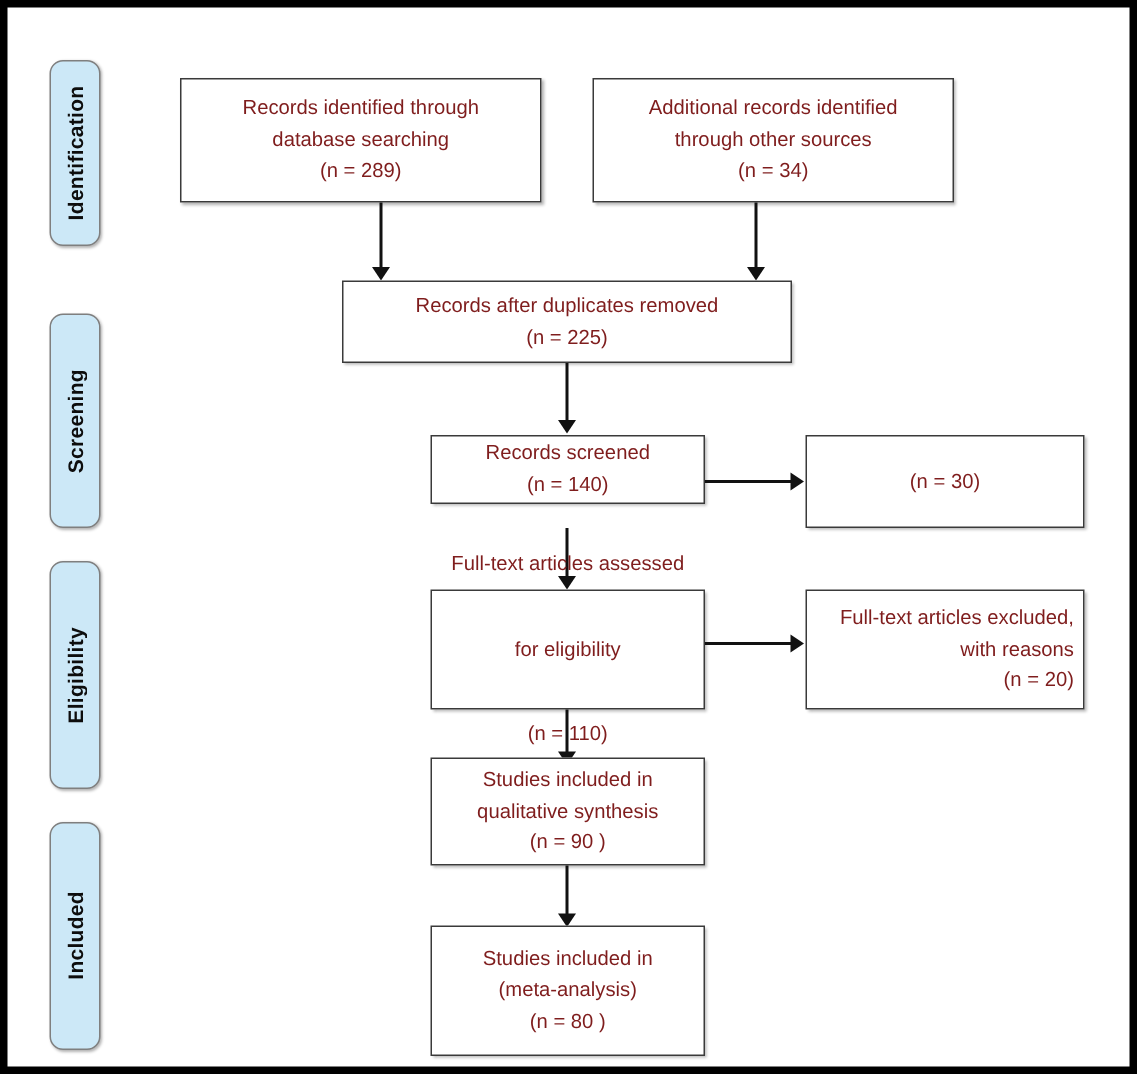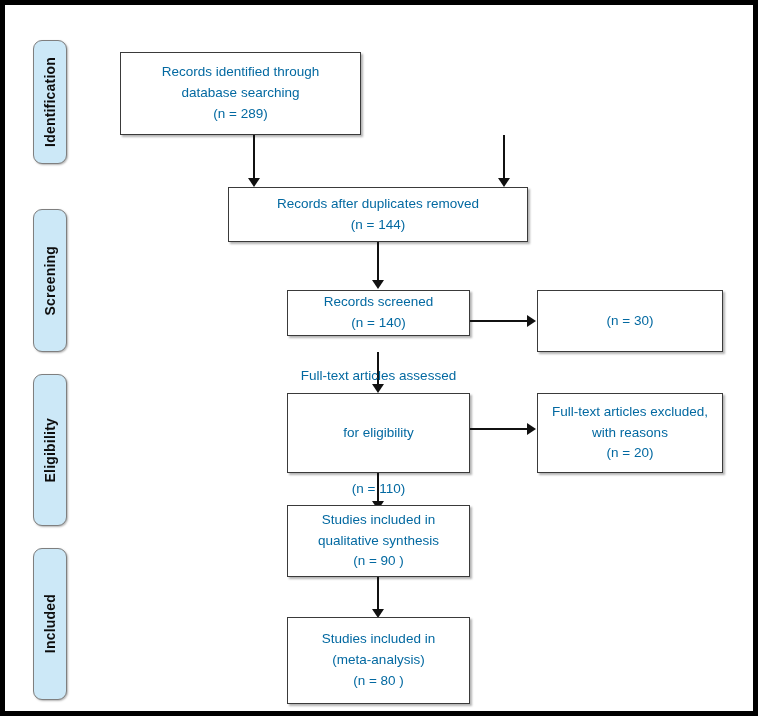--- a/index.html
+++ b/index.html
@@ -63,21 +63,21 @@
     box-shadow: 1.5px 1.5px 2px rgba(0,0,0,0.30);
     display: flex;
     flex-direction: column;
     align-items: center;
     justify-content: center;
     padding: 4px 6px;
   }
   .flow-box .line {
     font-size: 13.5px;
     line-height: 1.55;
-    color: #0369a1;
+    color: #7f1d1d;
     text-align: center;
     white-space: nowrap;
     font-family: "Liberation Sans", sans-serif;
   }
 
   
   .conn {
     position: absolute;
     background: #111111;
   }
@@ -121,30 +121,35 @@
     <div class="stage-tab" style="left:28px; top:543px; width:34px; height:152px;">
       <span class="stage-label">Included</span>
     </div>
 
     <div class="flow-box" style="left:115px; top:47px; width:241px; height:83px;">
       <div class="line">Records identified through</div>
       <div class="line">database searching</div>
       <div class="line">(n =  289)</div>
     </div>
 
+    <div class="flow-box" style="left:390px; top:47px; width:241px; height:83px;">
+      <div class="line">Additional records identified</div>
+      <div class="line">through other sources</div>
+      <div class="line">(n =  34)</div>
+    </div>
 
     <div class="conn v" style="left:248px; top:130px; height:44px;"></div>
     <div class="arrowhead down" style="left:243px; top:173px;"></div>
 
     <div class="conn v" style="left:498px; top:130px; height:44px;"></div>
     <div class="arrowhead down" style="left:493px; top:173px;"></div>
 
     <div class="flow-box" style="left:223px; top:182px; width:300px; height:55px;">
       <div class="line">Records after duplicates removed</div>
-      <div class="line">(n =  144)</div>
+      <div class="line">(n =  225)</div>
     </div>
 
     <div class="conn v" style="left:372px; top:237px; height:39px;"></div>
     <div class="arrowhead down" style="left:367px; top:275px;"></div>
 
     <div class="flow-box" style="left:282px; top:285px; width:183px; height:46px;">
       <div class="line">Records screened</div>
       <div class="line">(n =  140)</div>
     </div>
 
@@ -157,21 +162,21 @@
 
     <div class="conn v" style="left:372px; top:347px; height:33px;"></div>
     <div class="arrowhead down" style="left:367px; top:379px;"></div>
 
     <div class="flow-box" style="left:282px; top:388px; width:183px; height:80px;gap:36px;">
       <div class="line">Full-text articles assessed</div>
       <div class="line">for eligibility</div>
       <div class="line">(n =  110)</div>
     </div>
 
-    <div class="flow-box" style="left:532px; top:388px; width:186px; height:80px;">
+    <div class="flow-box" style="left:532px; top:388px; width:186px; height:80px;align-items:flex-end;">
       <div class="line">Full-text articles excluded,</div>
       <div class="line">with reasons</div>
       <div class="line"><span>(n </span><span class="marked">=  20</span><span>)</span></div>
     </div>
 
     <div class="conn h" style="left:465px; top:423px; width:58px;"></div>
     <div class="arrowhead right" style="left:522px; top:418px;"></div>
 
     <div class="conn v" style="left:372px; top:468px; height:29px;"></div>
     <div class="arrowhead down" style="left:367px; top:496px;"></div>

